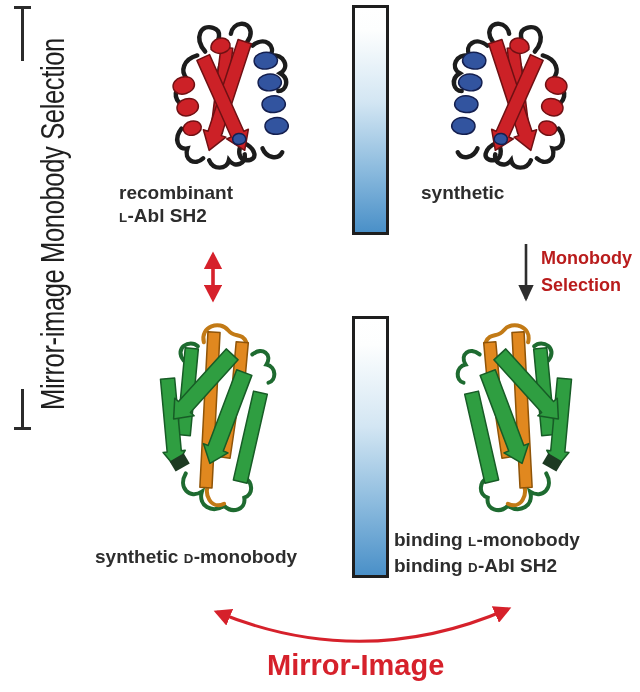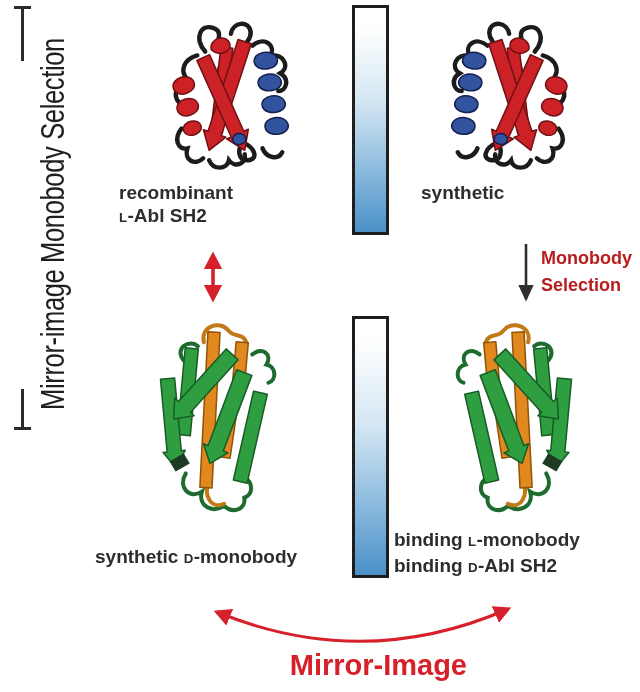--- a/index.html
+++ b/index.html
@@ -34,21 +34,21 @@
     font-size:19px; font-weight:700; line-height:23px; white-space:nowrap;
   }
   .slabel .sc { font-size:0.7em; letter-spacing:0.4px; }
 
   .sel-label {
     position:absolute; color:#b91c1c; font-size:18px; font-weight:700;
     line-height:27px; white-space:nowrap;
   }
 
   .mirror-label {
-    position:absolute; text-align:right; color:#d6212b;
+    position:absolute; text-align:left; color:#d6212b;
     font-size:29px; font-weight:700; white-space:nowrap;
   }
 
   svg { display:block; }
 </style>
 </head>
 <body>
 
 <div class="canvas">
 

